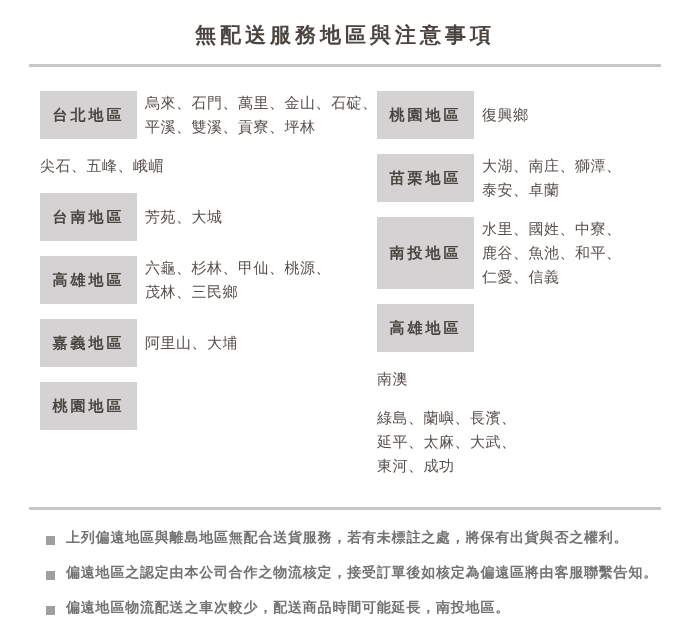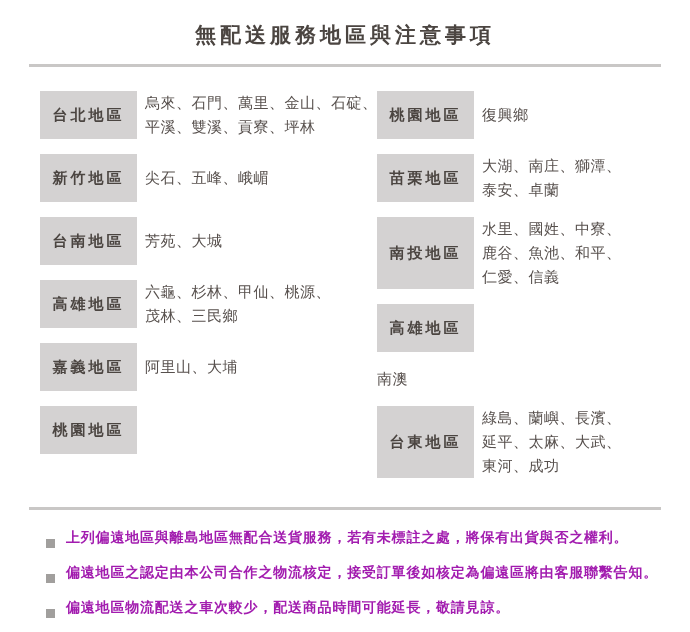--- a/index.html
+++ b/index.html
@@ -69,27 +69,27 @@
     line-height:24px;
     white-space:pre;
     color:var(--text-list);
     letter-spacing:0.5px;
   }
   .notes{
     padding:17px 30px 0 46px;
   }
   .note-item{
     display:flex;
-    align-items:flex-end;
+    align-items:center;
     margin-bottom:14px;
     font-size:14px;
     font-weight:bold;
     line-height:21px;
     letter-spacing:0.8px;
-    color:#a21caf;
+    color:#737373;
   }
   .note-bullet{
     flex:none;
     width:9px;height:9px;
     background:var(--bullet);
     margin:6px 11px 0 0;
   }
 </style>
 </head>
 <body>
@@ -99,21 +99,20 @@
   <div class="divider top"></div>
 
   <div class="columns">
     <div class="col left">
         <div class="region-row">
           <div class="region-label">台北地區</div>
           <div class="region-areas">烏來、石門、萬里、金山、石碇、
 平溪、雙溪、貢寮、坪林</div>
         </div>
         <div class="region-row">
-          <div class="region-label">新竹地區</div>
           <div class="region-areas">尖石、五峰、峨嵋</div>
         </div>
         <div class="region-row">
           <div class="region-label">台南地區</div>
           <div class="region-areas">芳苑、大城</div>
         </div>
         <div class="region-row">
           <div class="region-label">高雄地區</div>
           <div class="region-areas">六龜、杉林、甲仙、桃源、
 茂林、三民鄉</div>
@@ -142,37 +141,36 @@
 鹿谷、魚池、和平、
 仁愛、信義</div>
         </div>
         <div class="region-row">
           <div class="region-label">高雄地區</div>
         </div>
         <div class="region-row">
           <div class="region-areas">南澳</div>
         </div>
         <div class="region-row">
-          <div class="region-label">台東地區</div>
           <div class="region-areas">綠島、蘭嶼、長濱、
 延平、太麻、大武、
 東河、成功</div>
         </div>
       </div>
   </div>
 
   <div class="divider bottom"></div>
 
   <div class="notes">
       <div class="note-item">
         <span class="note-bullet"></span>
         <span>上列偏遠地區與離島地區無配合送貨服務，若有未標註之處，將保有出貨與否之權利。</span>
       </div>
       <div class="note-item">
         <span class="note-bullet"></span>
         <span>偏遠地區之認定由本公司合作之物流核定，接受訂單後如核定為偏遠區將由客服聯繫告知。</span>
       </div>
       <div class="note-item">
         <span class="note-bullet"></span>
-        <span>偏遠地區物流配送之車次較少，配送商品時間可能延長，敬請見諒。</span>
+        <span>偏遠地區物流配送之車次較少，配送商品時間可能延長，南投地區。</span>
       </div>
     </div>
 </div>
 
 </body></html>

